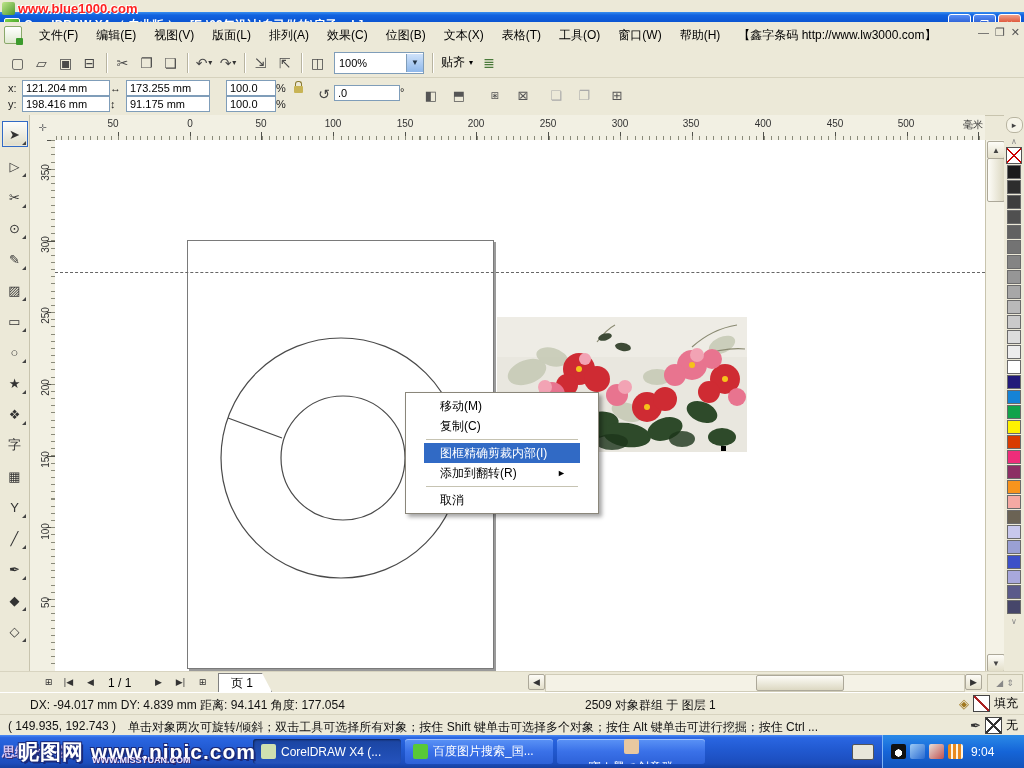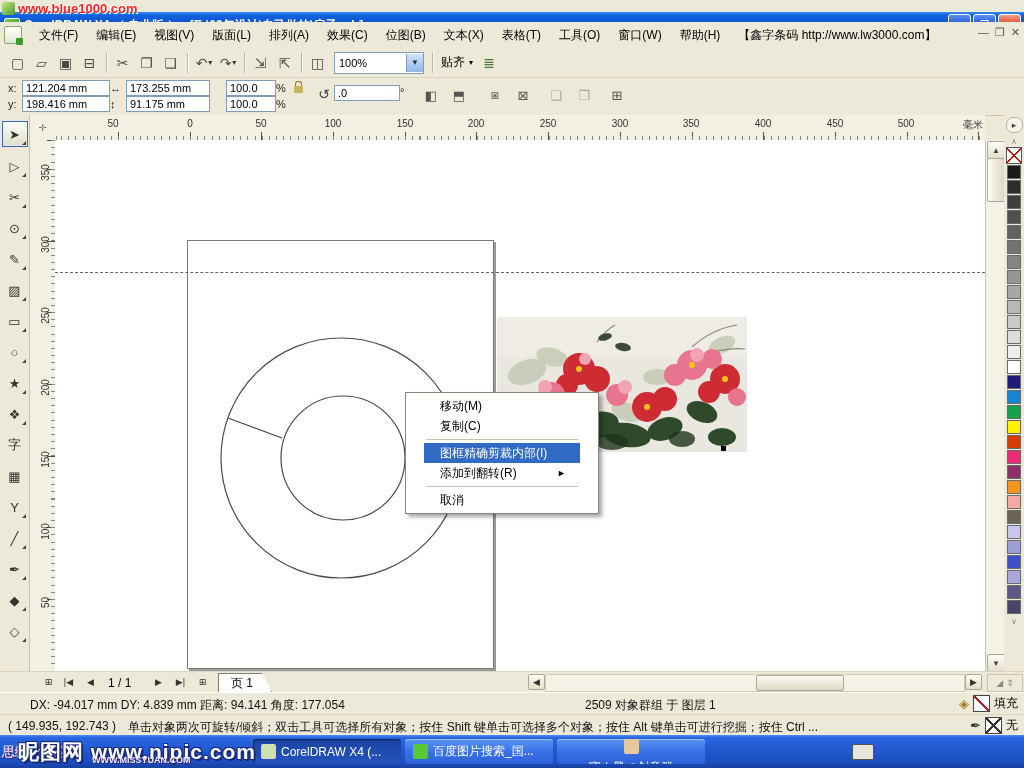--- a/index.html
+++ b/index.html
@@ -550,15 +550,22 @@
         <div class="tb-ico" style="background: rgb(88, 200, 56);"></div>
         <span>百度图片搜索_国...</span>
       </div>
 
       <div class="taskbtn" style="width: 132px; position: absolute; left: 557px; flex-direction: column;">
         <div class="tb-ico" style="background: rgb(232, 200, 160);"></div>
         <span>寳ナ爂ㄎ创意群</span>
       </div>
     </div>
     <div class="kbd-ico"></div>
+    <div class="tray">
+      <div class="tray-ico" style="background:radial-gradient(circle at 50% 60%, #fff 30%, #111 32%);"></div>
+      <div class="tray-ico" style="background:linear-gradient(135deg,#9ecbf5,#2a6ad0);"></div>
+      <div class="tray-ico" style="background:linear-gradient(135deg,#e8e0d8,#c05050);"></div>
+      <div class="tray-ico" style="background:repeating-linear-gradient(90deg,#e88a20 0 3px,#fff3e0 3px 5px);"></div>
+      <span class="tray-time">9:04</span>
+    </div>
   </div>
 
 </div>
 
 </body></html>

